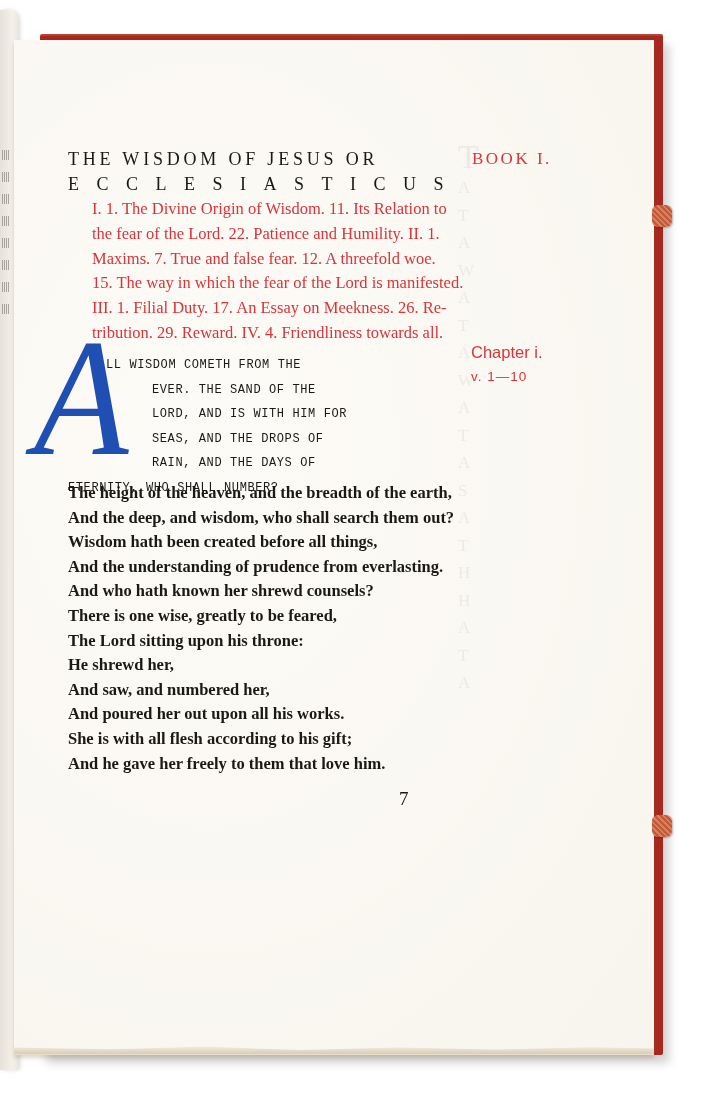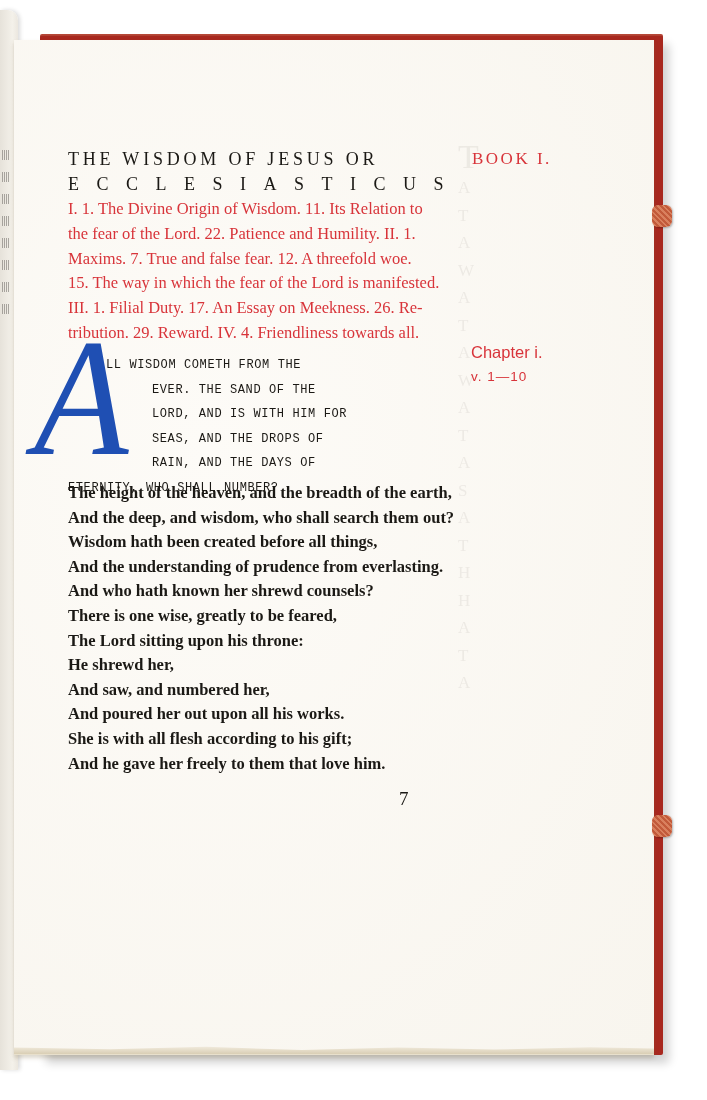--- a/index.html
+++ b/index.html
@@ -129,21 +129,21 @@
     .contents {
       position: absolute;
       left: 68px;
       top: 197px;
       width: 380px;
       font-size: 16.5px;
       line-height: 24.8px;
       color: #d8343a;
       font-family: "Liberation Serif", serif;
     }
-    .contents div { white-space: nowrap; }
+    .contents div { white-space: nowrap; margin-left: 24px; }
     .dropcap {
       position: absolute;
       left: 30px;
       top: 332px;
       font-size: 168px;
       line-height: 130px;
       color: #1f4fb3;
       font-family: "Liberation Serif", serif;
       font-style: italic;
       transform: scaleX(0.92);

